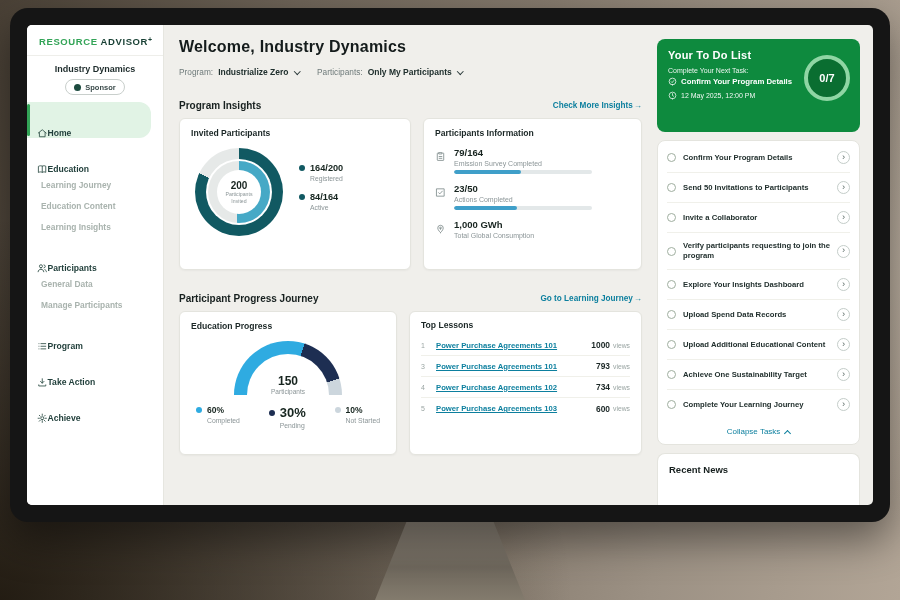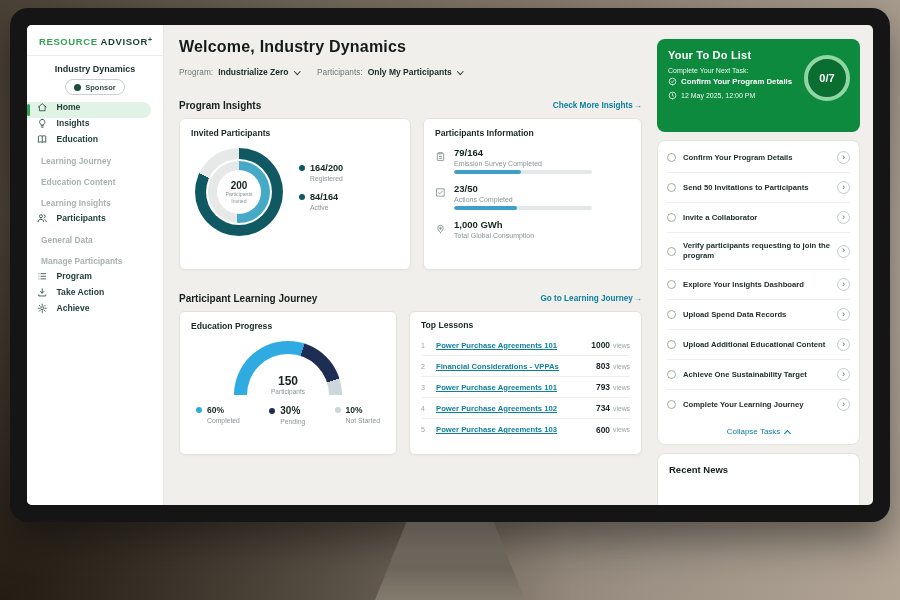--- a/index.html
+++ b/index.html
@@ -18,21 +18,21 @@
     padding:17px;box-shadow:0 18px 40px rgba(0,0,0,.45);z-index:2}
   .screen{width:100%;height:100%;background:#f0efeb;border-radius:5px;overflow:hidden;display:flex}
 
   
   .sidebar{width:137px;background:#fff;border-right:1px solid #e6e6e0;flex-shrink:0;padding-top:11px;display:flex;flex-direction:column}
   .logo{padding:0 12px 8px;font-size:9.5px;font-weight:bold;letter-spacing:.6px;border-bottom:1px solid #eeeeea;white-space:nowrap}
   .logo .g{color:#33a457}.logo .d{color:#173f33}.logo .plus{color:#173f33;font-size:7px;vertical-align:3px}
   .org{margin-top:8px;text-align:center;font-size:9px;font-weight:bold;color:#1d2b2b}
   .badge{margin:5px auto 7px;display:flex;align-items:center;gap:4px;justify-content:center;width:60px;border:1px solid #c9cfcc;border-radius:9px;padding:2.5px 0;font-size:7.5px;color:#3a4a4a;font-weight:bold;cursor:pointer}
   .badge-dot{width:7px;height:7px;border-radius:50%;background:#1d4b3f}
-  .nav-item{display:flex;align-items:flex-start;gap:9px;height:16px;padding:0 10px;font-size:8.6px;font-weight:bold;color:#22403c;position:relative;cursor:pointer}
+  .nav-item{display:flex;align-items:flex-end;gap:0;height:36px;padding:0 10px;font-size:8.6px;font-weight:bold;color:#22403c;position:relative;cursor:pointer}
   .nav-item svg{width:10.5px;height:10.5px;flex-shrink:0}
   .nav-item.active{background:#e1f3e5;border-radius:0 12px 12px 0;margin-right:12px}
   .nav-item.active::before{content:"";position:absolute;left:0;top:2px;bottom:2px;width:3px;background:#33a457;border-radius:2px}
   .nav-sub{height:21px;padding-left:14px;display:flex;align-items:center;font-size:8.4px;color:#a9b3ae;font-weight:bold;cursor:pointer}
   svg.ic{fill:none;stroke:#33524a;stroke-width:2;stroke-linecap:round;stroke-linejoin:round}
 
   
   .main{flex:1;min-width:0;padding:13px 13px 0 15px}
   .welcome{font-size:16px;font-weight:bold;color:#141b1b;letter-spacing:.2px}
   .filters{display:flex;align-items:center;margin-top:11px;font-size:8.3px;color:#6f7b7b}
@@ -135,26 +135,20 @@
 
     <nav>
       <div class="nav-item active">
         <svg class="ic" viewBox="0 0 24 24">
               <path d="M3 11.5 12 4l9 7.5M5.5 10.5V20h13v-9.5"></path>
             </svg>
         <span>Home</span>
       </div>
       <div class="nav-item">
         <svg class="ic" viewBox="0 0 24 24">
-              <path d="M9.5 18h5M10.5 21h3M12 3a6 6 0 0 1 4 10.5c-.8.7-1 1.5-1 2.5h-6c0-1-.2-1.8-1-2.5A6 6 0 0 1 12 3z"></path>
-            </svg>
-        <span>Insights</span>
-      </div>
-      <div class="nav-item">
-        <svg class="ic" viewBox="0 0 24 24">
               <path d="M4 5c2.6-1.3 5.4-1.3 8 0 2.6-1.3 5.4-1.3 8 0v14c-2.6-1.3-5.4-1.3-8 0-2.6-1.3-5.4-1.3-8 0zM12 5v14"></path>
             </svg>
         <span>Education</span>
       </div>
       <div class="nav-sub">
             <span>Learning Journey</span>
           </div>
       <div class="nav-sub">
             <span>Education Content</span>
           </div>
@@ -284,21 +278,21 @@
                 </svg></span>
           <div>
             <div class="stat-val">1,000 GWh</div>
             <div class="stat-lab">Total Global Consumption</div>
           </div>
         </div>
       </div>
     </div>
 
     <div class="sec-row">
-      <span class="sec-title">Participant Learning Journey</span>
+      <span class="sec-title">Participant Progress Journey</span>
       <span class="sec-link">
         <span>Go to Learning Journey</span>
         <span>→</span>
       </span>
     </div>
 
     <div class="cards">
 
       <div class="card card-edu">
         <div class="card-title">Education Progress</div>
@@ -314,46 +308,40 @@
           <div class="lg-item">
             <div class="lg-top">
                   <span class="lg-dot dot-completed"></span>
               <span class="lg-val" style="font-size:8.5px">60%</span>
                 </div>
             <div class="lg-lab">Completed</div>
           </div>
           <div class="lg-item">
             <div class="lg-top">
                   <span class="lg-dot dot-pending"></span>
-              <span class="lg-val" style="font-size:10px">30%</span>
+              <span class="lg-val" style="font-size:13px">30%</span>
                 </div>
             <div class="lg-lab">Pending</div>
           </div>
           <div class="lg-item">
             <div class="lg-top">
                   <span class="lg-dot dot-notstarted"></span>
               <span class="lg-val" style="font-size:8.5px">10%</span>
                 </div>
             <div class="lg-lab">Not Started</div>
           </div>
         </div>
       </div>
 
       <div class="card card-lessons">
         <div class="card-title lessons-head">Top Lessons</div>
         <div class="lesson-row">
           <span class="lesson-rank">1</span>
           <span class="lesson-title">Power Purchase Agreements 101</span>
           <span class="lesson-views">1000</span>
-          <span class="lesson-views-lab">views</span>
-        </div>
-        <div class="lesson-row">
-          <span class="lesson-rank">2</span>
-          <span class="lesson-title">Financial Considerations - VPPAs</span>
-          <span class="lesson-views">803</span>
           <span class="lesson-views-lab">views</span>
         </div>
         <div class="lesson-row">
           <span class="lesson-rank">3</span>
           <span class="lesson-title">Power Purchase Agreements 101</span>
           <span class="lesson-views">793</span>
           <span class="lesson-views-lab">views</span>
         </div>
         <div class="lesson-row">
           <span class="lesson-rank">4</span>

